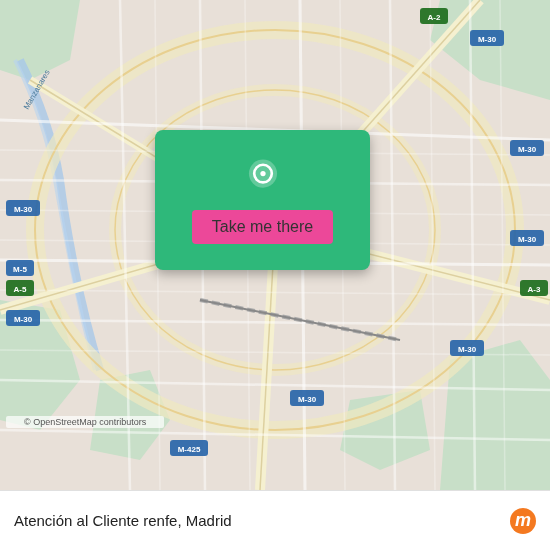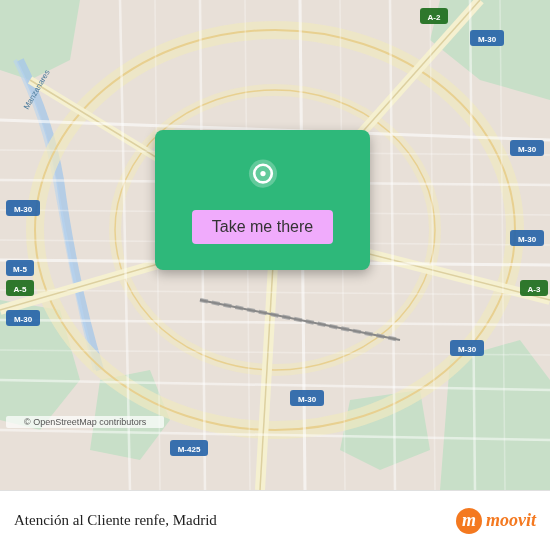--- a/index.html
+++ b/index.html
@@ -42,21 +42,21 @@
       gap: 10px;
       box-shadow: 0 4px 12px rgba(0,0,0,0.3);
     }
 
     #pin-icon {
       width: 44px;
       height: 44px;
     }
 
     #take-me-there-btn {
-      background: #f0abfc;
+      background: #ec4899;
       border: none;
       border-radius: 4px;
       padding: 8px 20px;
       font-size: 16px;
       font-weight: 500;
       color: #333;
       cursor: pointer;
       white-space: nowrap;
     }
 
@@ -66,21 +66,20 @@
       height: 60px;
       background: white;
       display: flex;
       align-items: center;
       justify-content: space-between;
       padding: 0 14px;
       border-top: 1px solid #e0e0e0;
       position: absolute;
       bottom: 0;
       left: 0;
-      font-family: Liberation Serif, serif;
     }
 
     #location-name {
       font-size: 15px;
       font-weight: 500;
       color: #222;
       flex: 1;
     }
 
     #moovit-logo {
@@ -246,15 +245,14 @@
   <button id="take-me-there-btn">Take me there</button>
 </div>
 
 <div id="bottom-bar">
   <span id="location-name">Atención al Cliente renfe, Madrid</span>
 
   <div id="moovit-logo">
     <div id="moovit-m">
       <span>m</span>
     </div>
-    <span id="moovit-text">moovit</span>
   </div>
 </div>
 
 </body></html>

